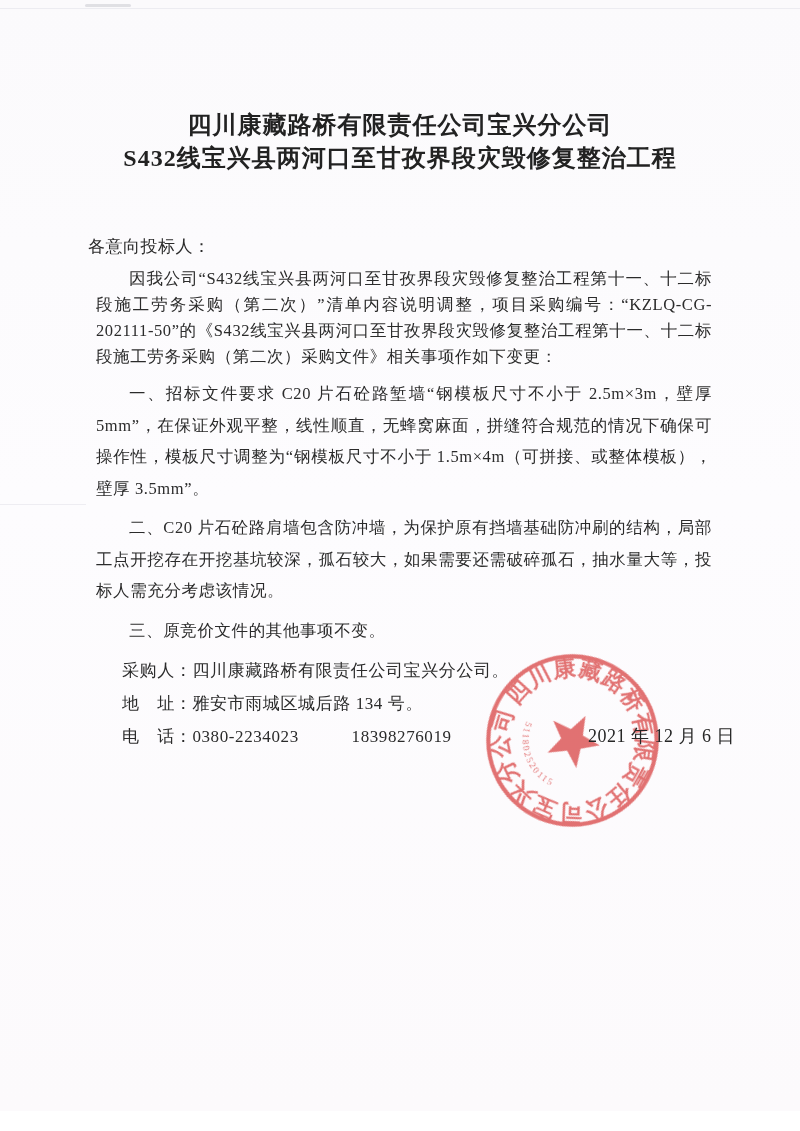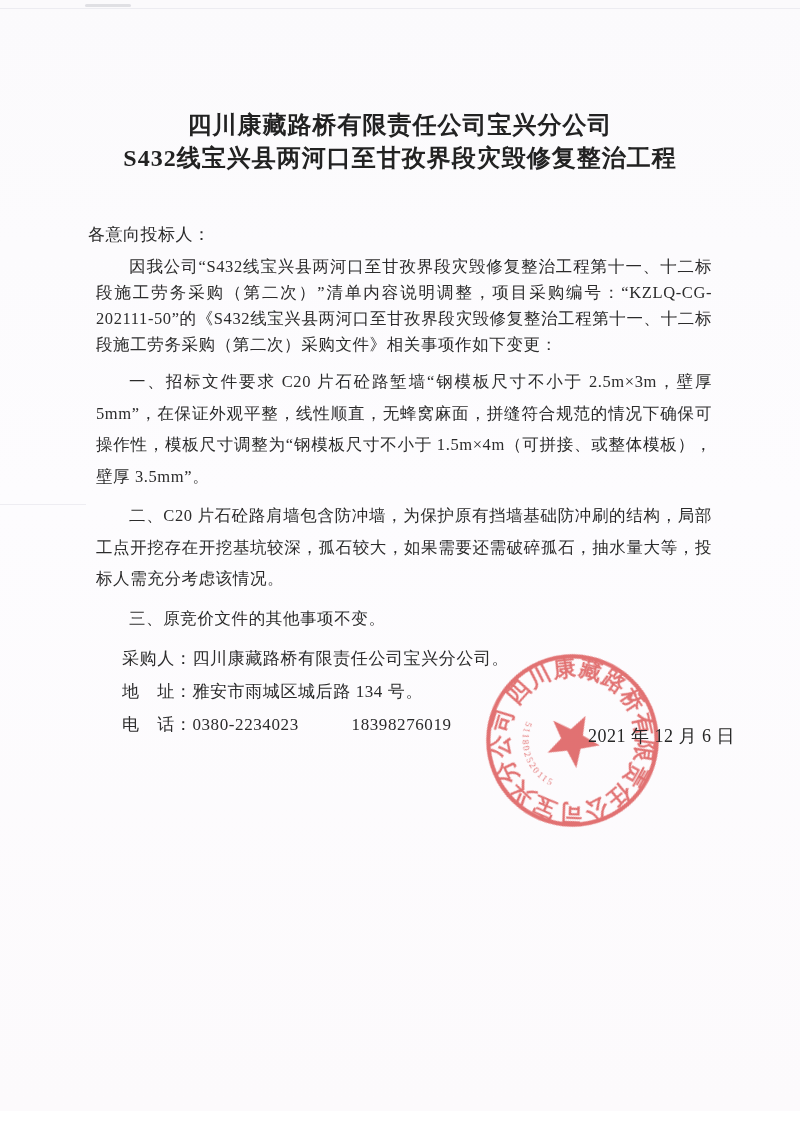--- a/index.html
+++ b/index.html
@@ -52,21 +52,21 @@
   .doc-body {
     position: absolute;
     top: 224px;
     left: 88px;
     width: 632px;
     font-size: 16.5px;
   }
   .salutation {
     font-size: 17px;
     line-height: 22px;
-    margin: 0 0 6px 0;
+    margin: 12px 0 6px 0;
     letter-spacing: 0.5px;
   }
   p.para {
     margin: 8px;
     text-align: justify;
     text-indent: 2em;
     letter-spacing: 0.6px;
   }
   .para-1 { line-height: 26px; margin-bottom: 8px; }
   .para-2 { line-height: 31.5px; }

